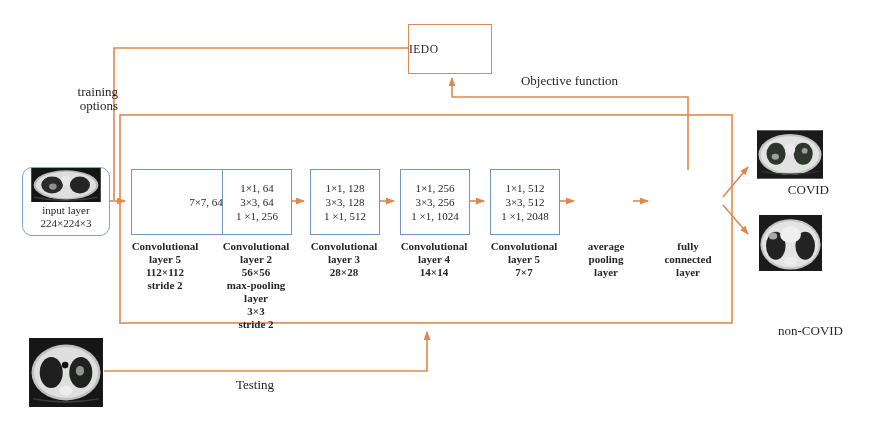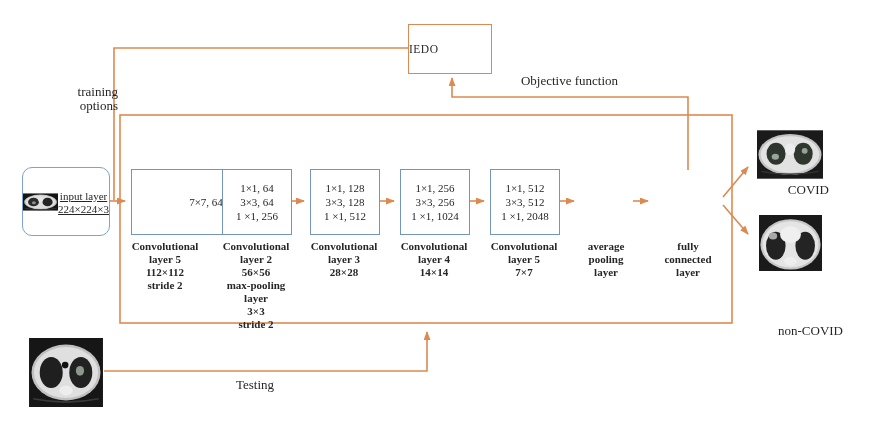--- a/index.html
+++ b/index.html
@@ -17,22 +17,22 @@
     position:absolute;border:1.8px solid #DC8A52;background:#ffffff;
     display:flex;align-items:center;justify-content:flex-start;
     font-size:11.5px;letter-spacing:.5px;
   }
   .caption{
     position:absolute;text-align:center;font-size:11px;line-height:13px;font-weight:bold;
   }
   .note{position:absolute;font-size:13px;line-height:14px;text-align:right;}
   .input-node{
     position:absolute;border:1.6px solid #7FA3C9;border-radius:10px;background:#ffffff;
-    display:flex;flex-direction:row;align-items:center;justify-content:flex-start;
-    padding-top:0;box-sizing:border-box;text-decoration:underline;
+    display:flex;flex-direction:column;align-items:center;justify-content:flex-start;
+    padding-top:0;box-sizing:border-box;
   }
   .input-node .cap{font-size:11px;line-height:12.5px;text-align:center;margin-top:2px;}
   .ct{display:block;}
   .ct-img{position:absolute;}
 </style>
 </head>
 <body>
 
 <div class="canvas">
 

